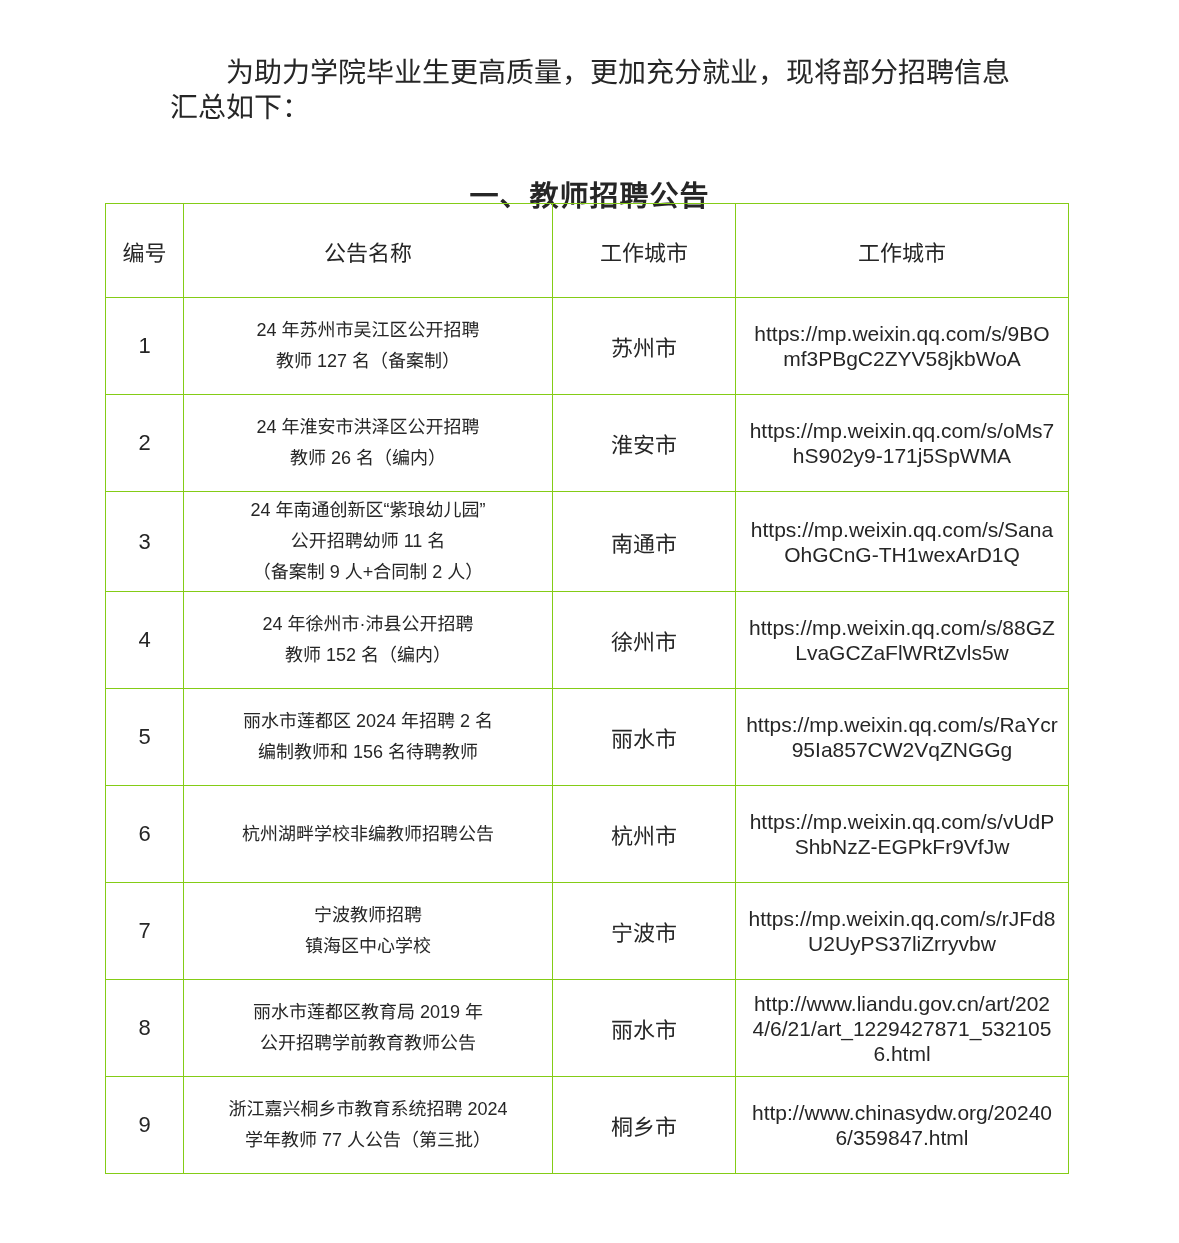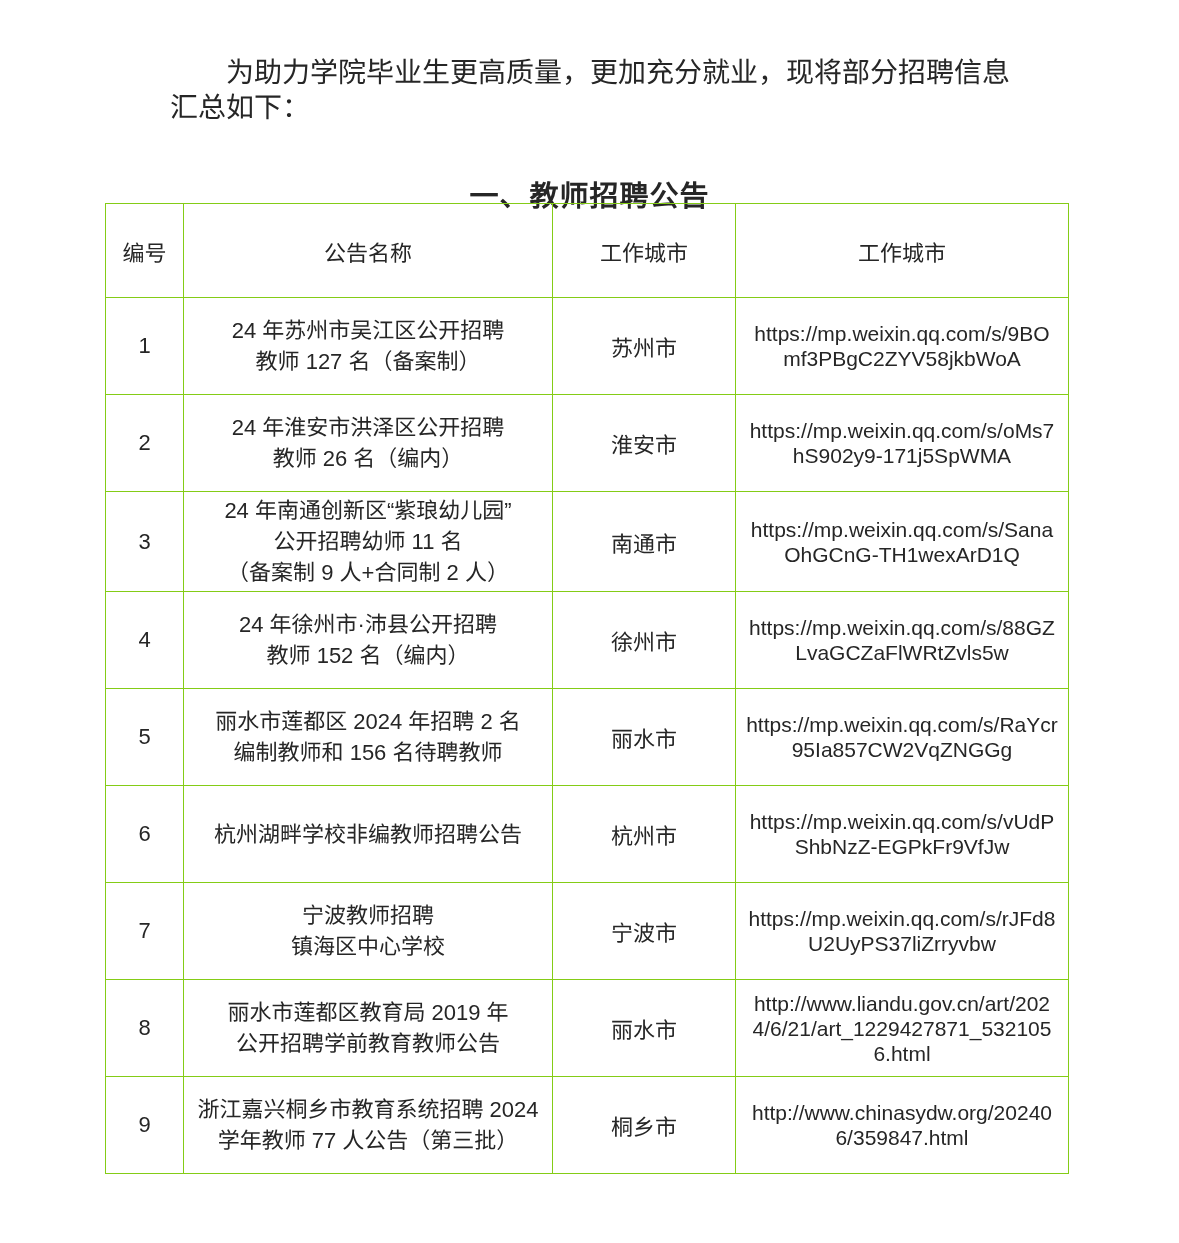--- a/index.html
+++ b/index.html
@@ -52,21 +52,21 @@
     padding: 3px 10px;
   }
   thead tr { height: 94px; }
   thead th {
     font-size: 22px;
     border-bottom-width: 2px;
   }
   tbody tr { height: 97px; }
   td.cell-no   { font-size: 22px; }
   td.cell-title{
-    font-size: 22px;
+    font-size: 18px;
     line-height: 31px;
     white-space: pre-line;
   }
   td.cell-city { font-size: 22px; }
   td.cell-url  {
     font-size: 21px;
     line-height: 25px;
     word-break: break-all;
     padding: 3px 12px;
   }

